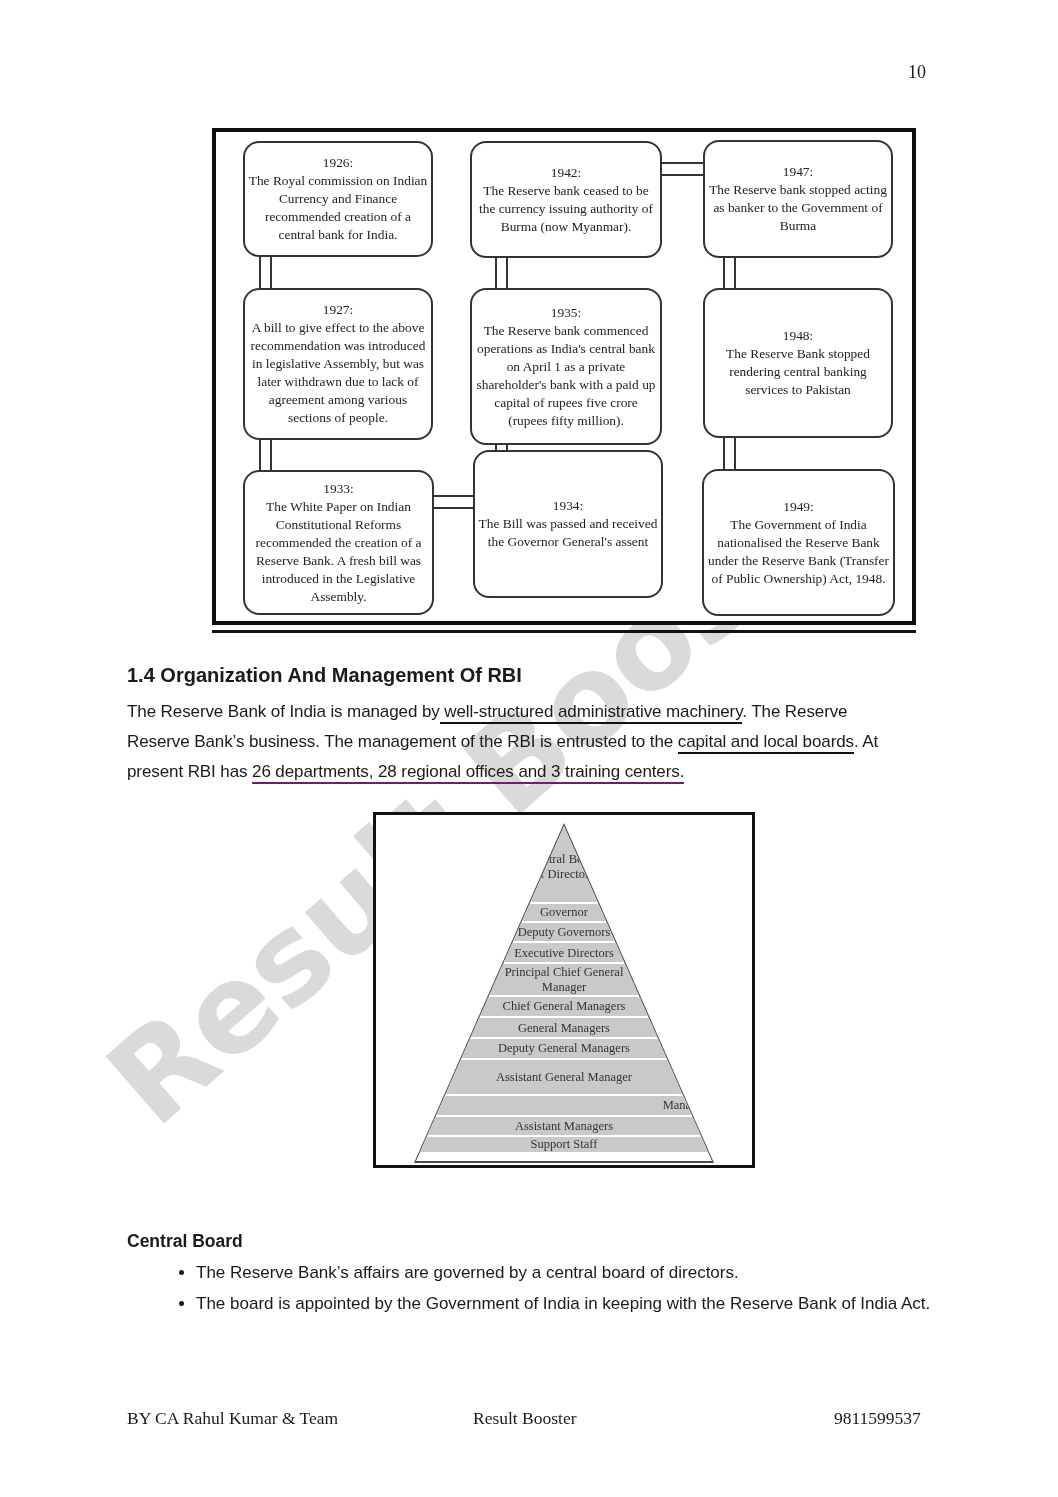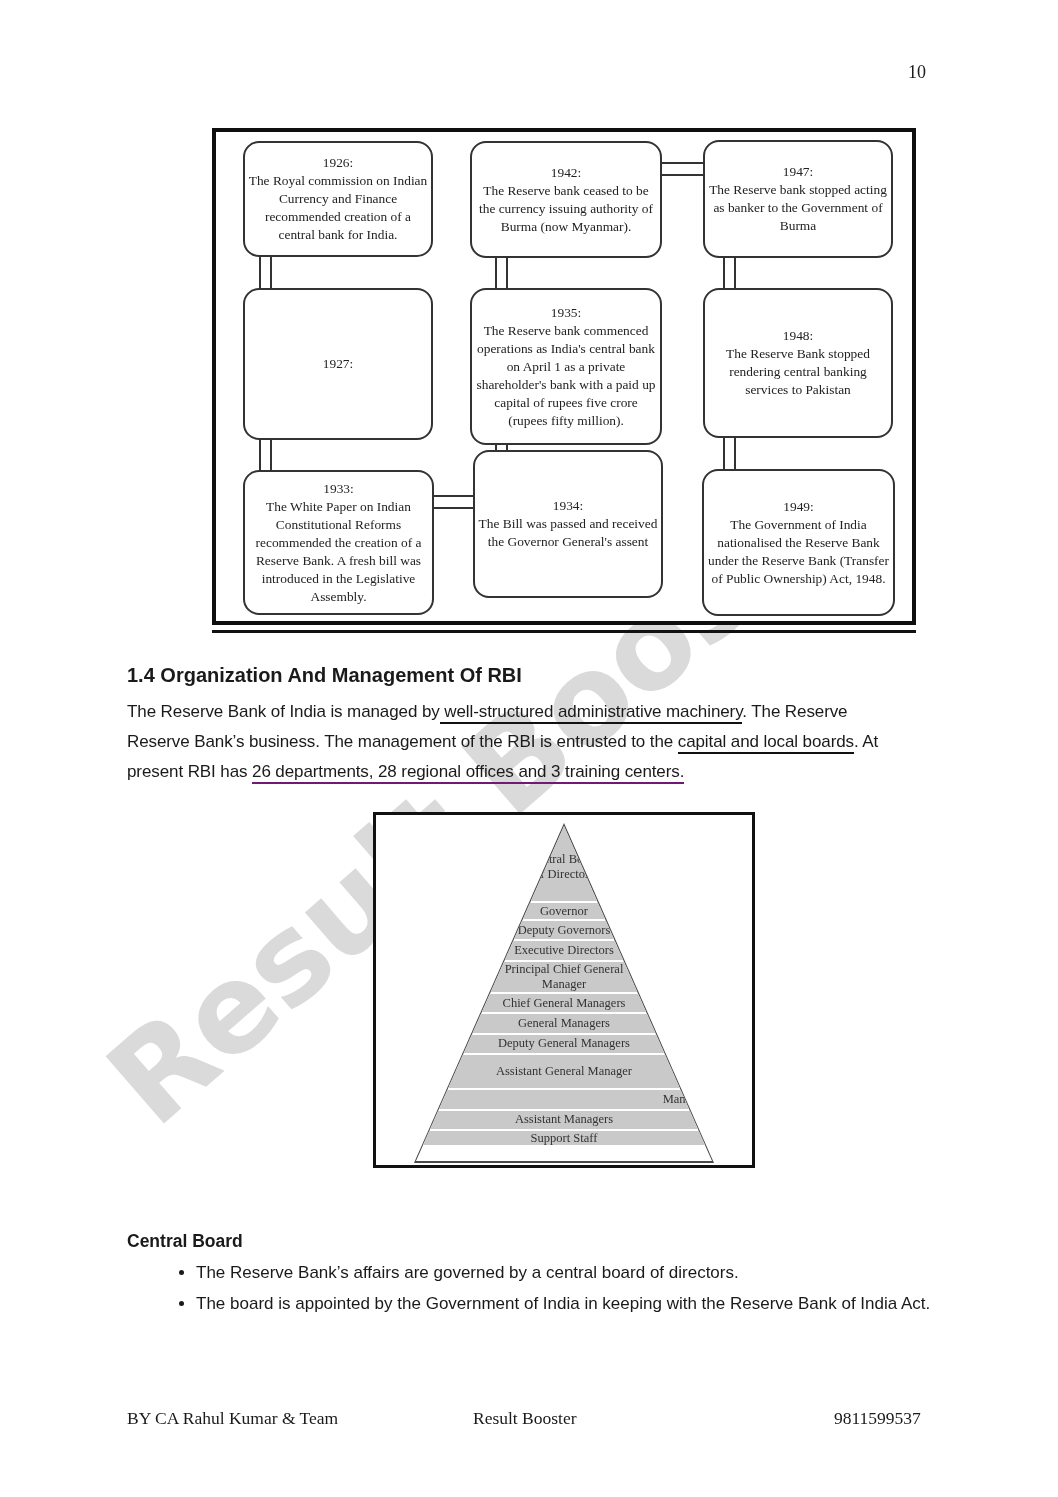--- a/index.html
+++ b/index.html
@@ -46,21 +46,21 @@
   .band:nth-child(2){height:18px;}
   .band:nth-child(3){height:19px;}
   .band:nth-child(4){height:20px;}
   .band:nth-child(5){height:32px;padding:0 82px;}
   .band:nth-child(6){height:20px;}
   .band:nth-child(7){height:20px;}
   .band:nth-child(8){height:19px;}
   .band:nth-child(9){height:36px;}
   .band:nth-child(10){height:20px;text-align:right;}
   .band:nth-child(11){height:19px;}
-  .band:nth-child(12){flex:1;margin-bottom:16px;}
+  .band:nth-child(12){flex:1;margin-bottom:9px;}
   
   .cb-head{position:absolute;left:127px;top:1231px;font-size:17.5px;font-weight:bold;z-index:2;}
   .cb-list{position:absolute;left:160px;top:1258px;width:812px;z-index:2;}
   .cb-list ul{margin:0;padding-left:36px;font-size:17px;line-height:30px;}
   .cb-list li{margin:0 0 1px 0;}
   
   .foot{position:absolute;top:1408px;font-family:"Liberation Serif",serif;font-size:17.5px;z-index:2;}
   .foot.l{left:127px;} .foot.c{left:473px;} .foot.r{left:834px;}
 </style>
 </head>
@@ -80,20 +80,21 @@
     <div class="fbox" style="left:254px;top:9px;width:192px;height:117px;">
       <div>1942:</div>
       <div>The Reserve bank ceased to be the currency issuing authority of Burma (now Myanmar).</div>
     </div>
     <div class="fbox" style="left:487px;top:8px;width:190px;height:118px;">
       <div>1947:</div>
       <div>The Reserve bank stopped acting as banker to the Government of Burma</div>
     </div>
     <div class="fbox" style="left:27px;top:156px;width:190px;height:152px;">
       <div>1927:</div>
+      <div>A bill to give effect to the above recommendation was introduced in legislative Assembly, but was later withdrawn due to lack of agreement among various sections of people.</div>
     </div>
     <div class="fbox" style="left:254px;top:156px;width:192px;height:157px;">
       <div>1935:</div>
       <div>The Reserve bank commenced operations as India's central bank on April 1 as a private shareholder's bank with a paid up capital of rupees five crore (rupees fifty million).</div>
     </div>
     <div class="fbox" style="left:487px;top:156px;width:190px;height:150px;">
       <div>1948:</div>
       <div>The Reserve Bank stopped rendering central banking services to Pakistan</div>
     </div>
     <div class="fbox" style="left:27px;top:338px;width:191px;height:145px;">

